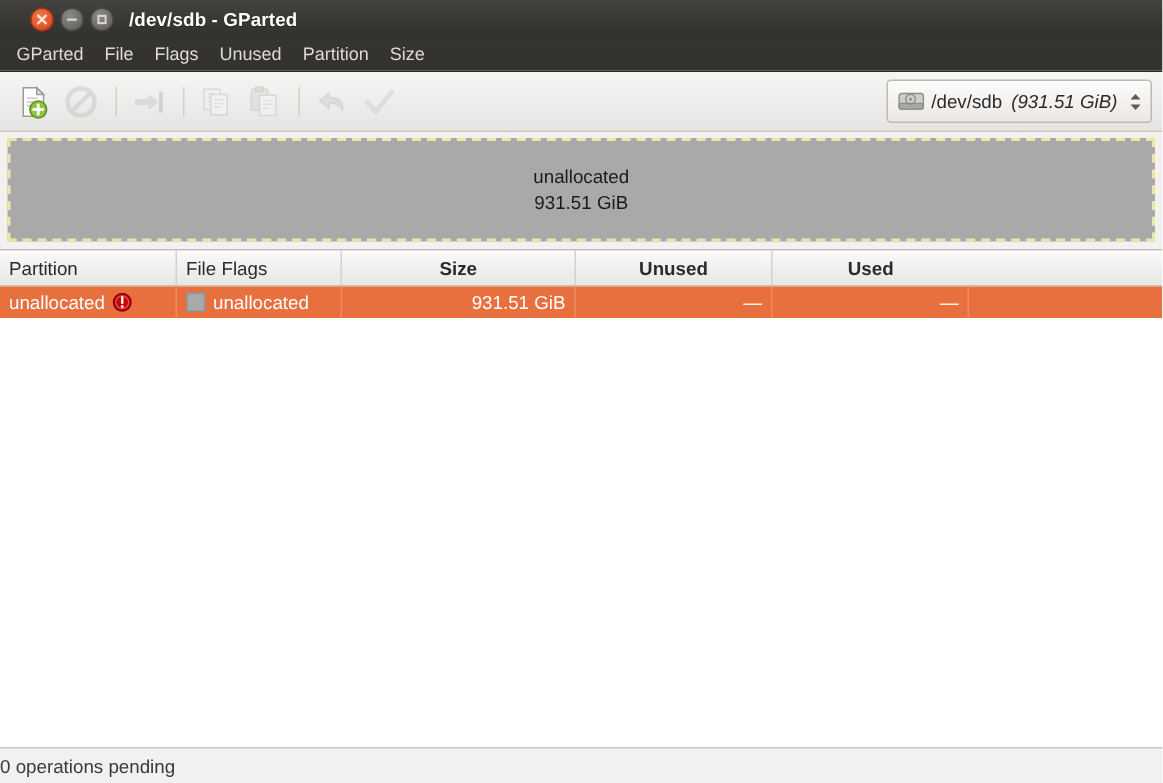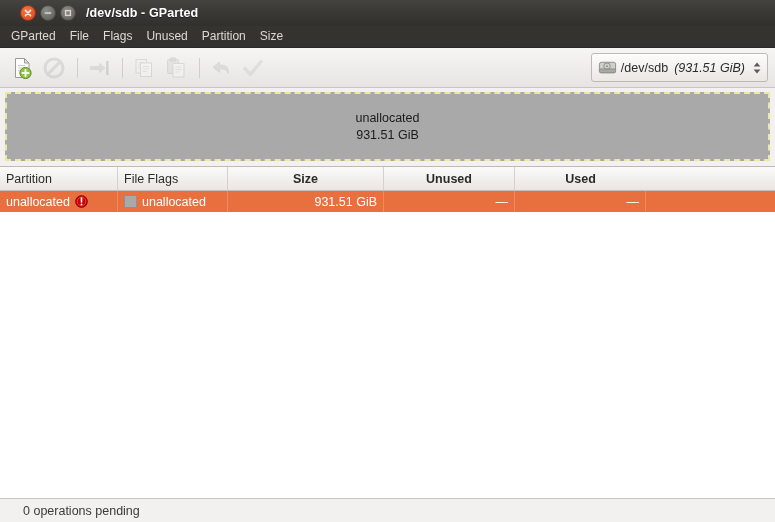--- a/index.html
+++ b/index.html
@@ -250,21 +250,21 @@
   .tbody { flex: 1 1 auto; background: #ffffff; }
 
   
   .statusbar {
     flex: 0 0 24px;
     height: 24px;
     background: #f2f1f0;
     border-top: 1px solid #c9c5c1;
     display: flex;
     align-items: center;
-    padding: 0 23px;
+    padding: 0 0;
     box-sizing: border-box;
   }
   .status-text {
     font-size: 12.5px;
     color: #3a3a3a;
   }
 </style>
 </head>
 <body>
 

